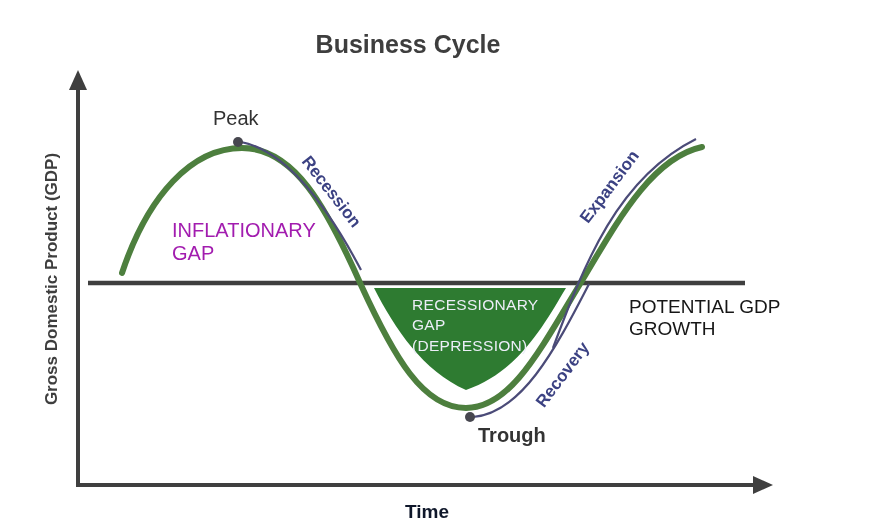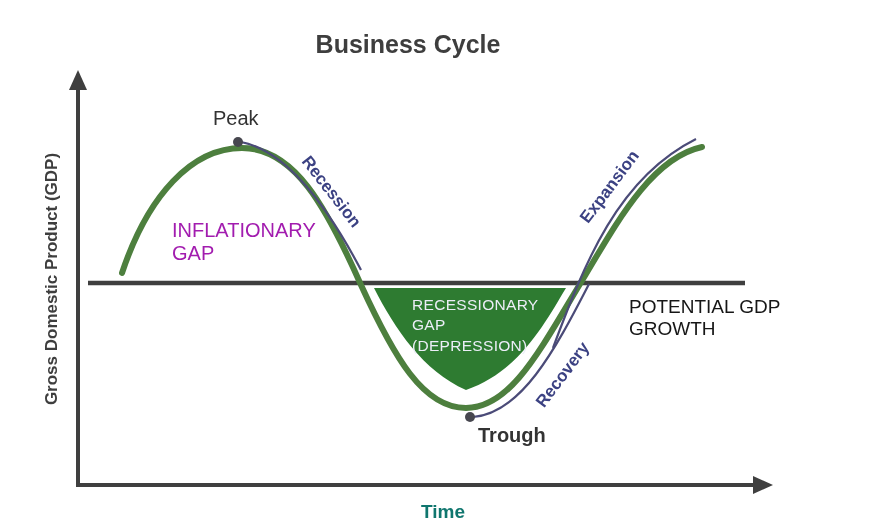--- a/index.html
+++ b/index.html
@@ -14,21 +14,21 @@
   .title{
     left:408px;top:30px;transform:translateX(-50%);
     font-size:25px;font-weight:700;color:#3e3e3e;white-space:nowrap;
   }
   .y-label{
     left:52px;top:279px;transform:translate(-50%,-50%) rotate(-90deg);
     font-size:17px;font-weight:600;color:#3e3e3e;white-space:nowrap;
   }
   .x-label{
     left:427px;top:501px;transform:translateX(-50%);
-    font-size:19px;font-weight:700;color:#0f766e;white-space:nowrap;margin-left:16px;
+    font-size:19px;font-weight:700;color:#0f172a;white-space:nowrap;
   }
   .peak-label{
     left:213px;top:107px;font-size:20px;font-weight:400;color:#333333;white-space:nowrap;
   }
   .trough-label{
     left:437px;top:424px;font-size:20px;font-weight:700;color:#333333;white-space:nowrap;margin-left:41px;
   }
   .inflationary{
     left:172px;top:219px;width:172px;
     font-size:20px;font-weight:400;color:#a21caf;line-height:1.15;

